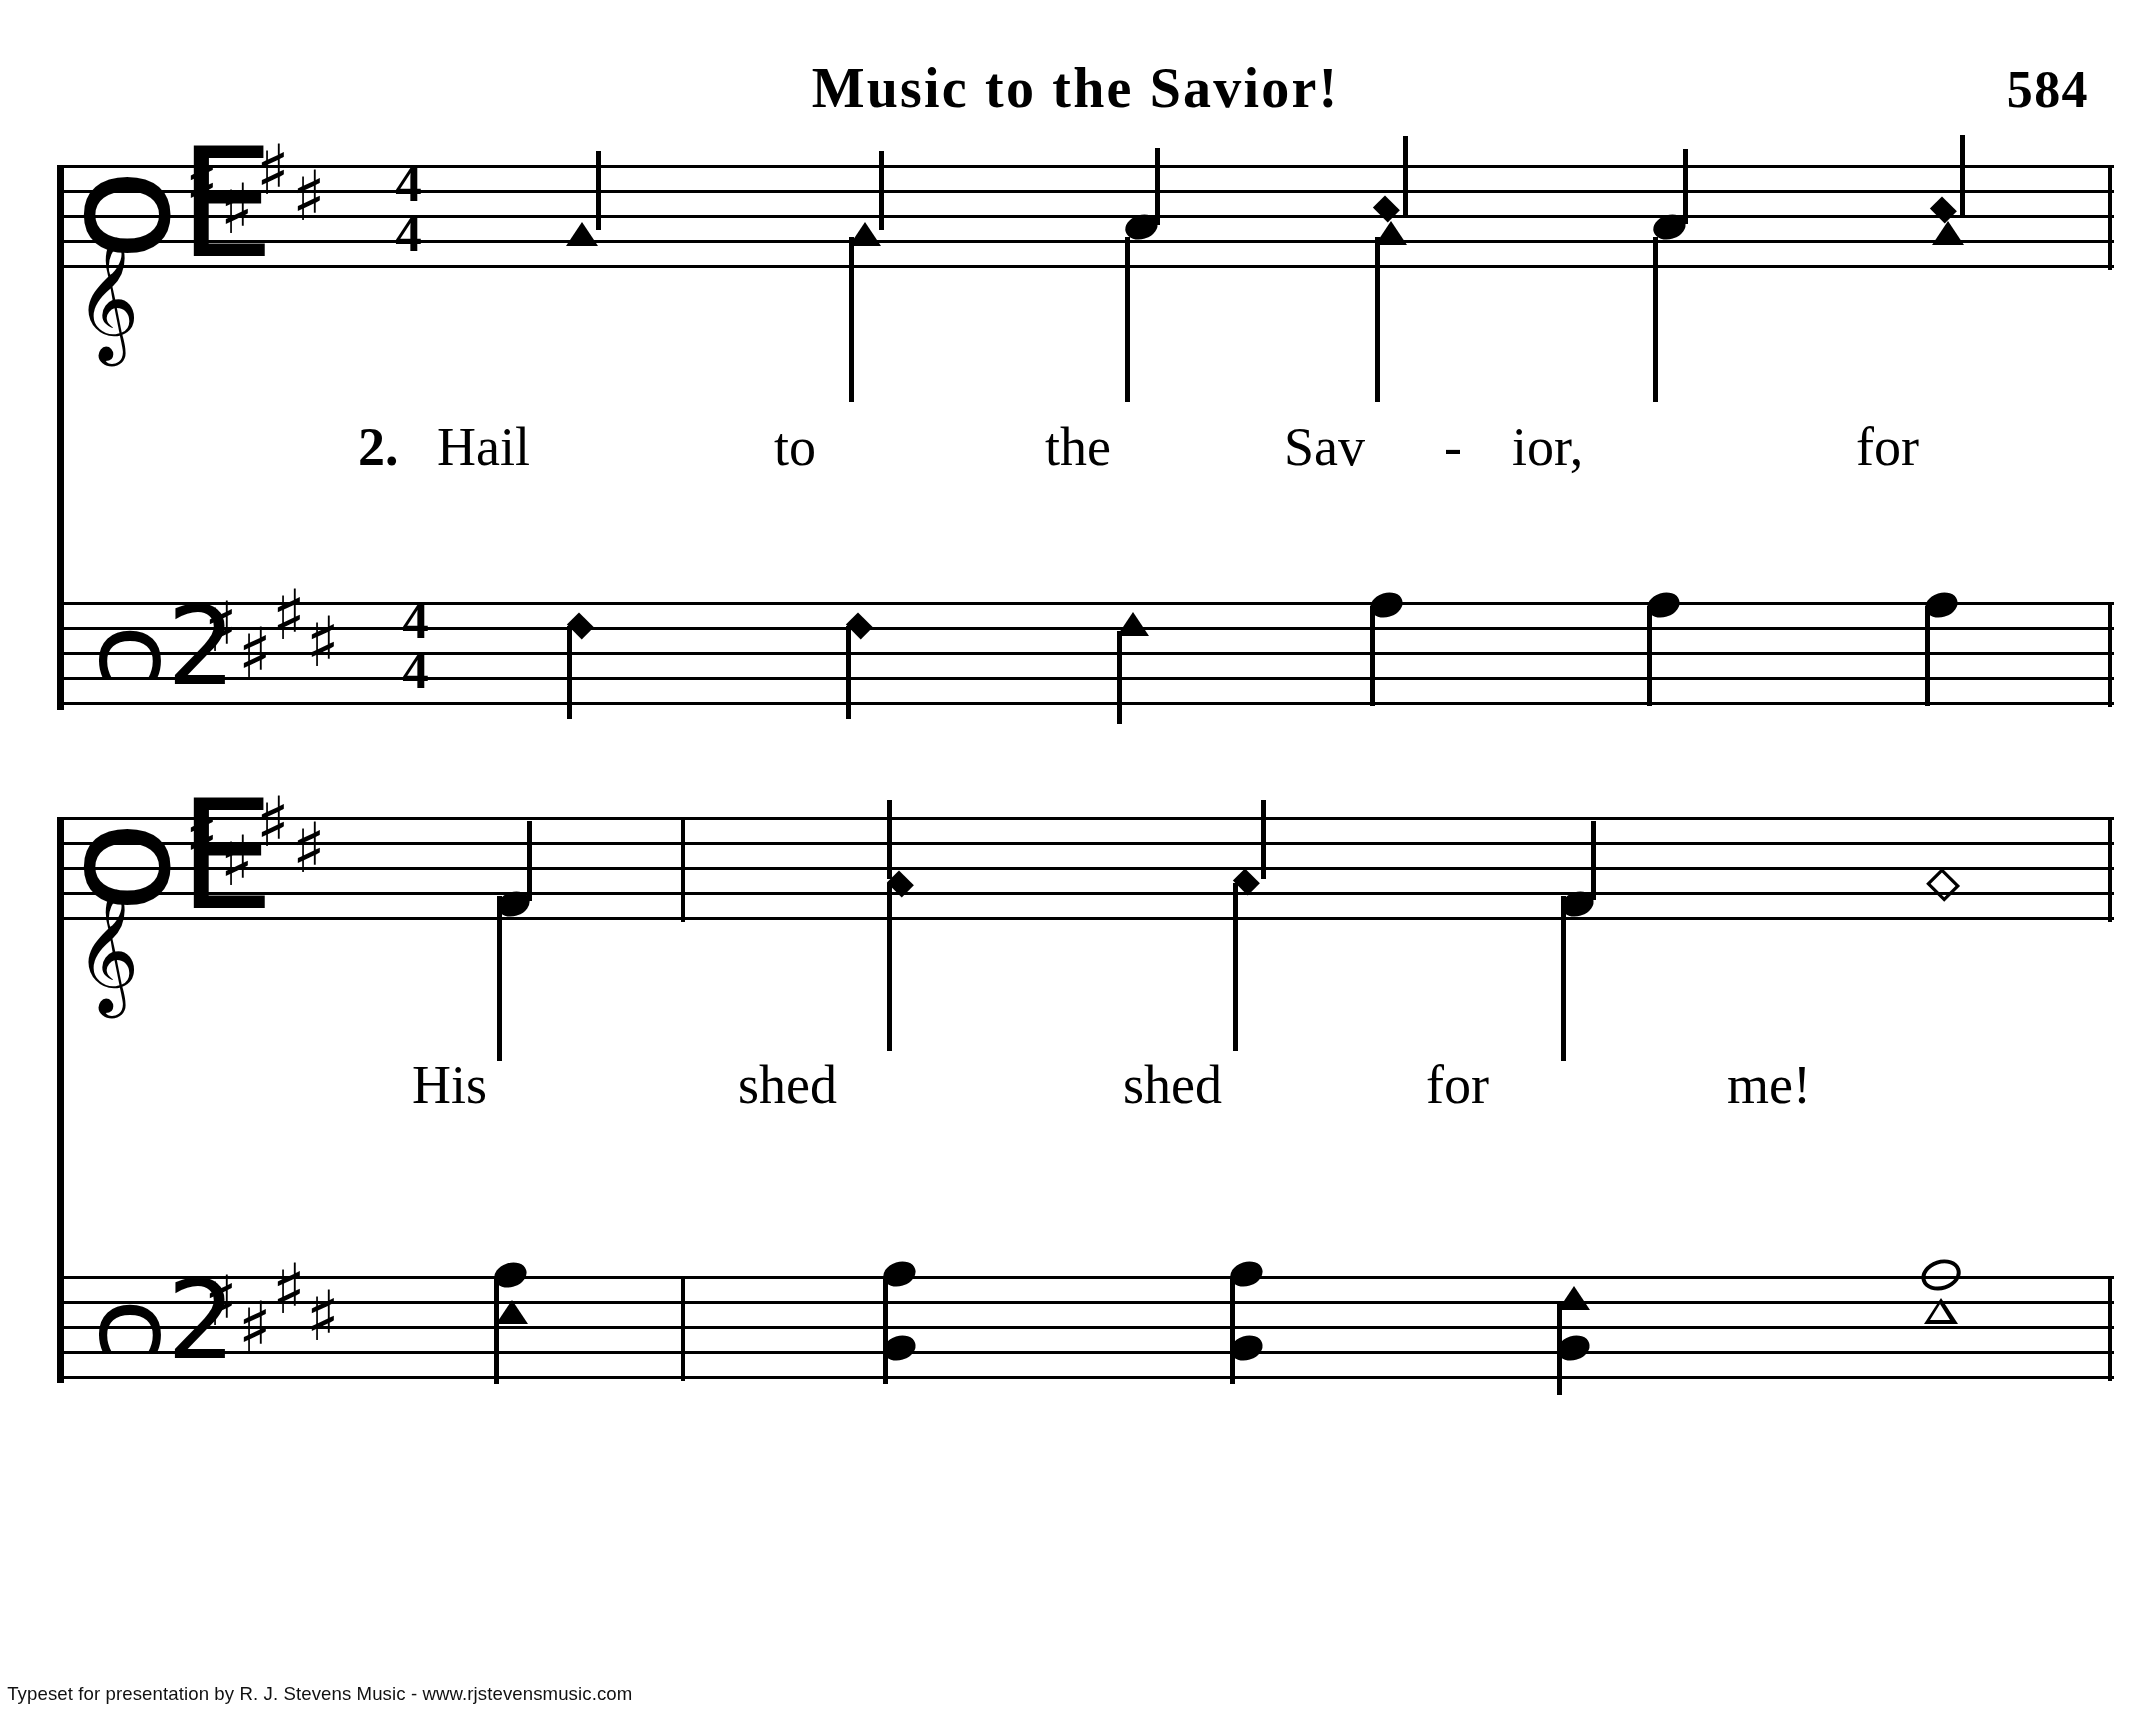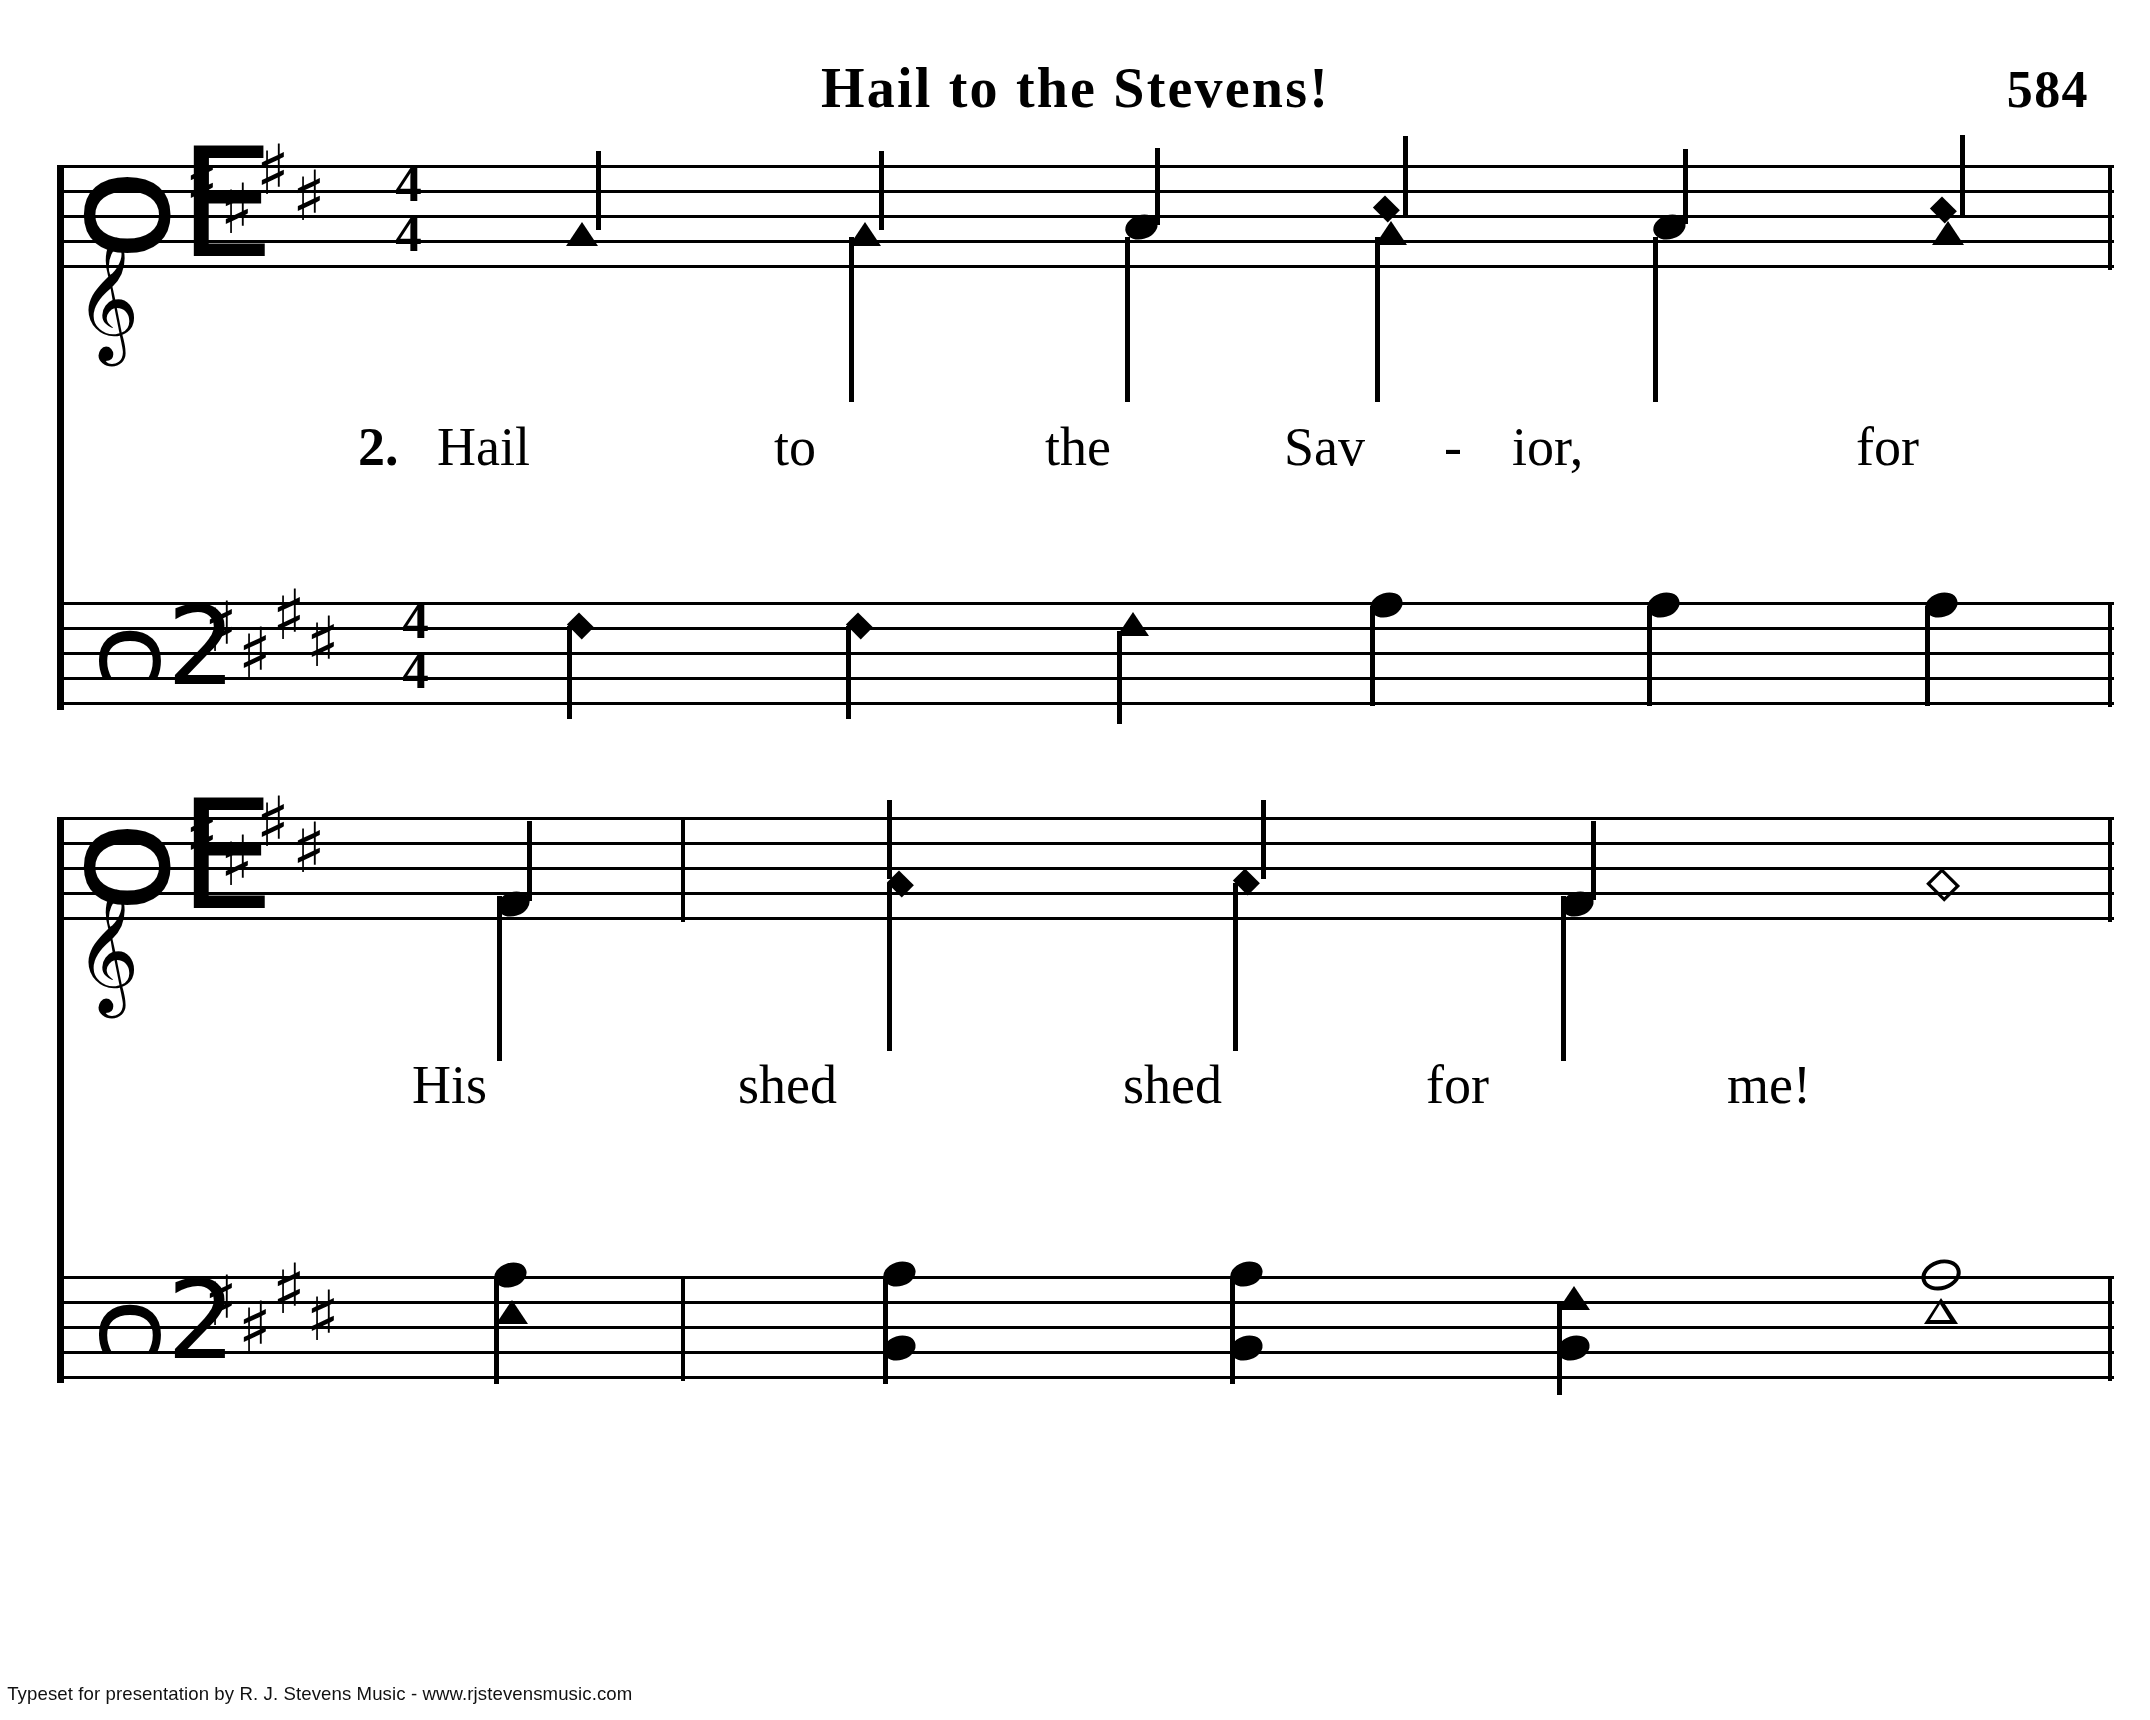--- a/index.html
+++ b/index.html
@@ -221,21 +221,21 @@
     bottom: 16px;
     font-family: "Liberation Sans", sans-serif;
     font-size: 18.6px;
     color: #111;
     letter-spacing: 0.1px;
   }
 </style>
 </head>
 <body>
 
-<div class="page-title">Hail to the Stevens!</div>
+<div class="page-title">Music to the Savior!</div>
 <div class="hymn-number">584</div>
 
 <div class="system" id="system-1">
 
   <div class="sys-bar" style="top:0px;height:545px;"></div>
 
   <div class="staff" style="top:0px;height:105px;">
     <div class="staff-lines">
       <div class="ln"></div>
         <div class="ln"></div>

